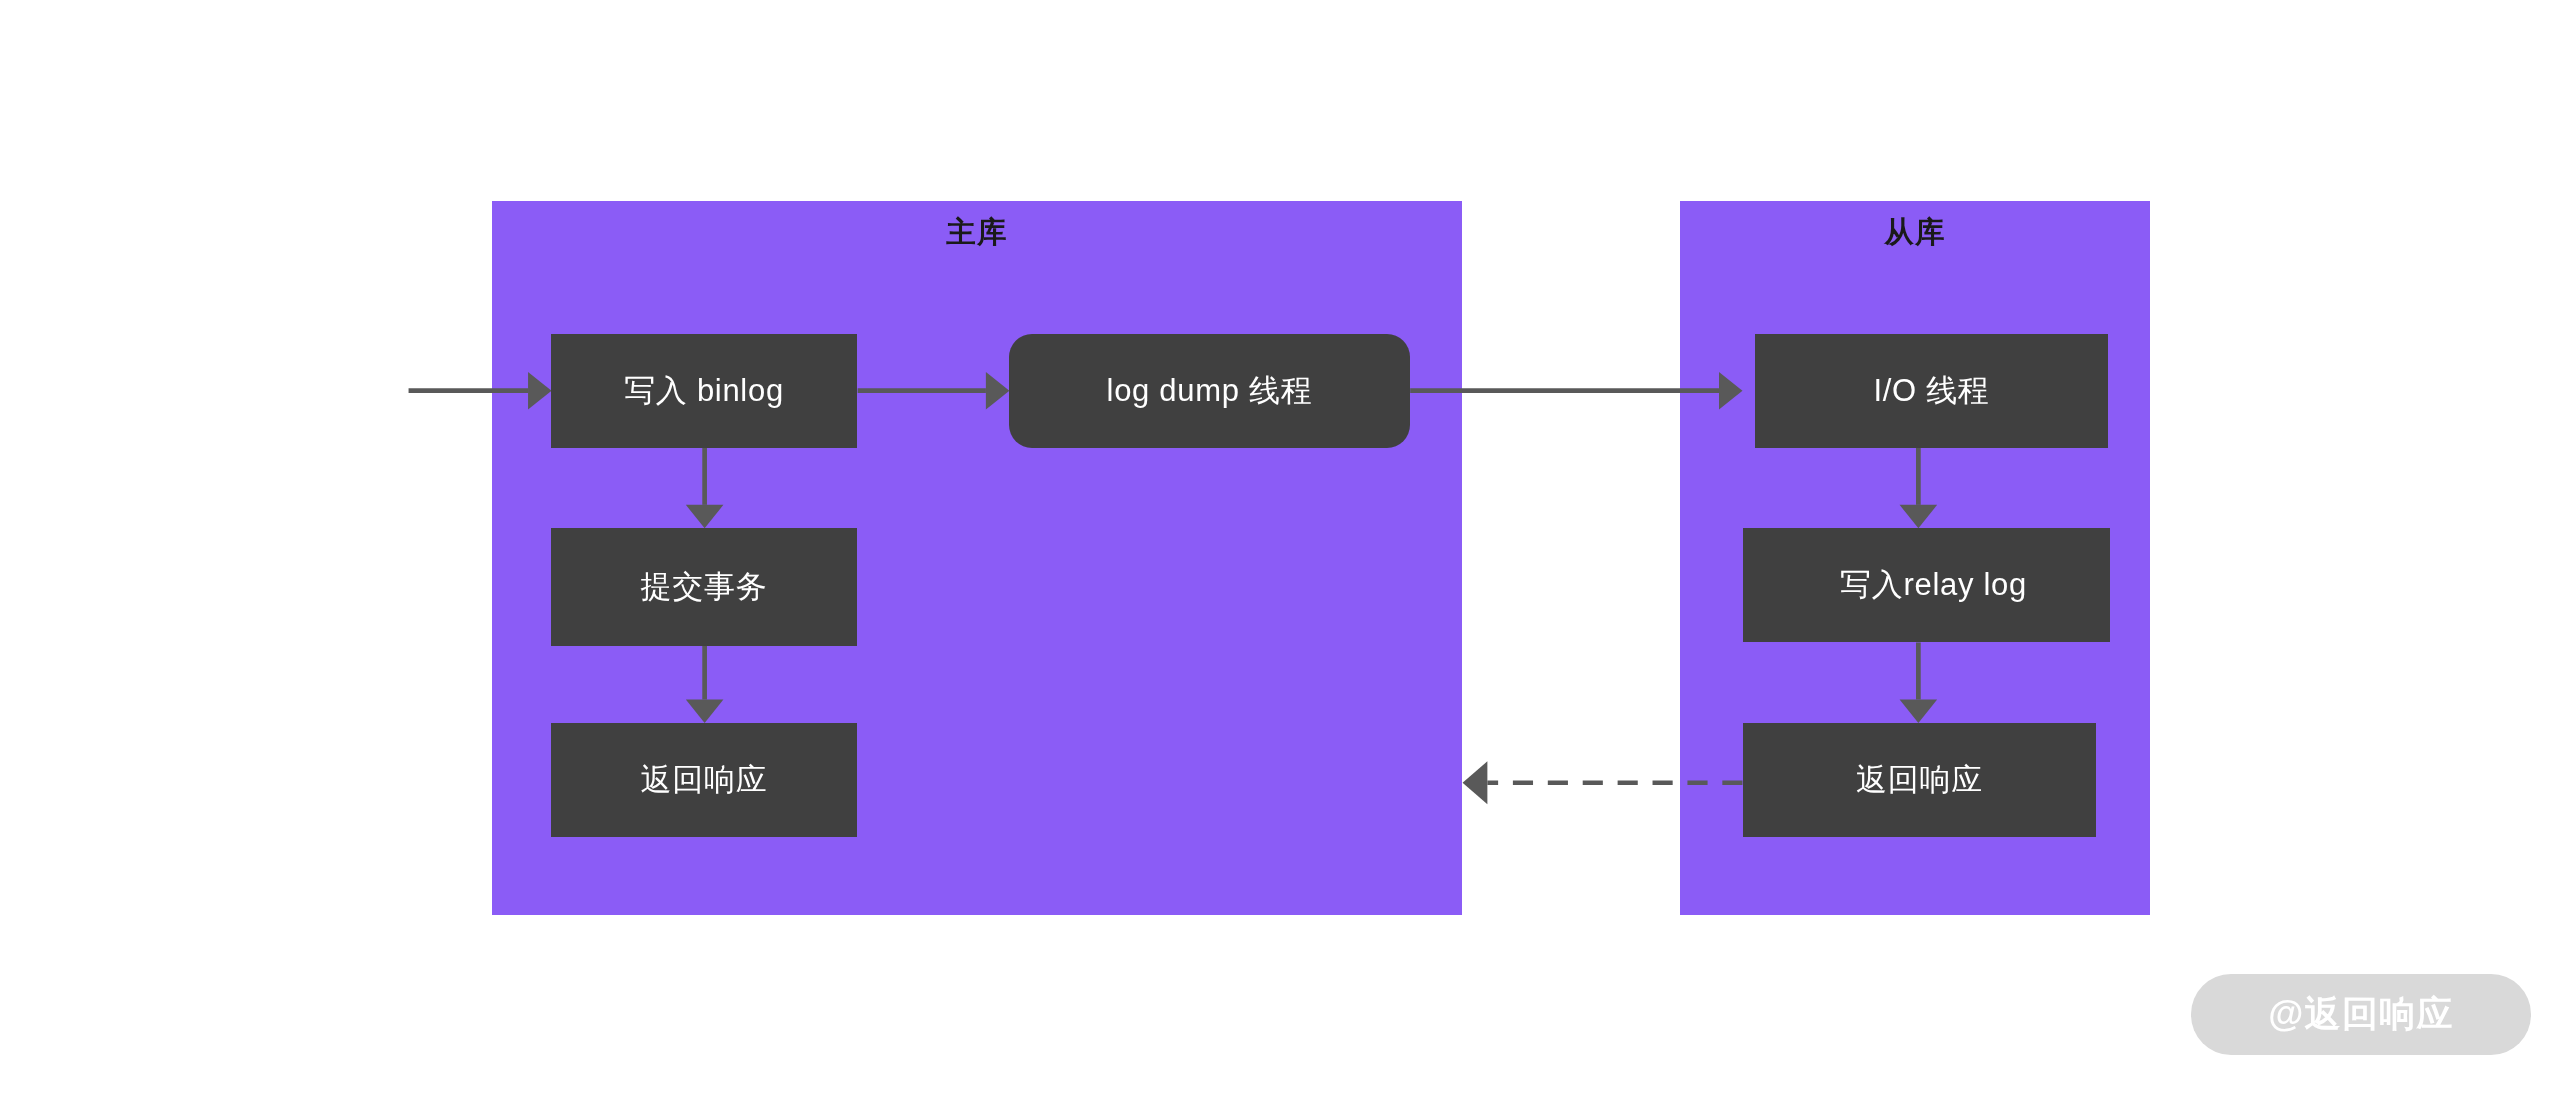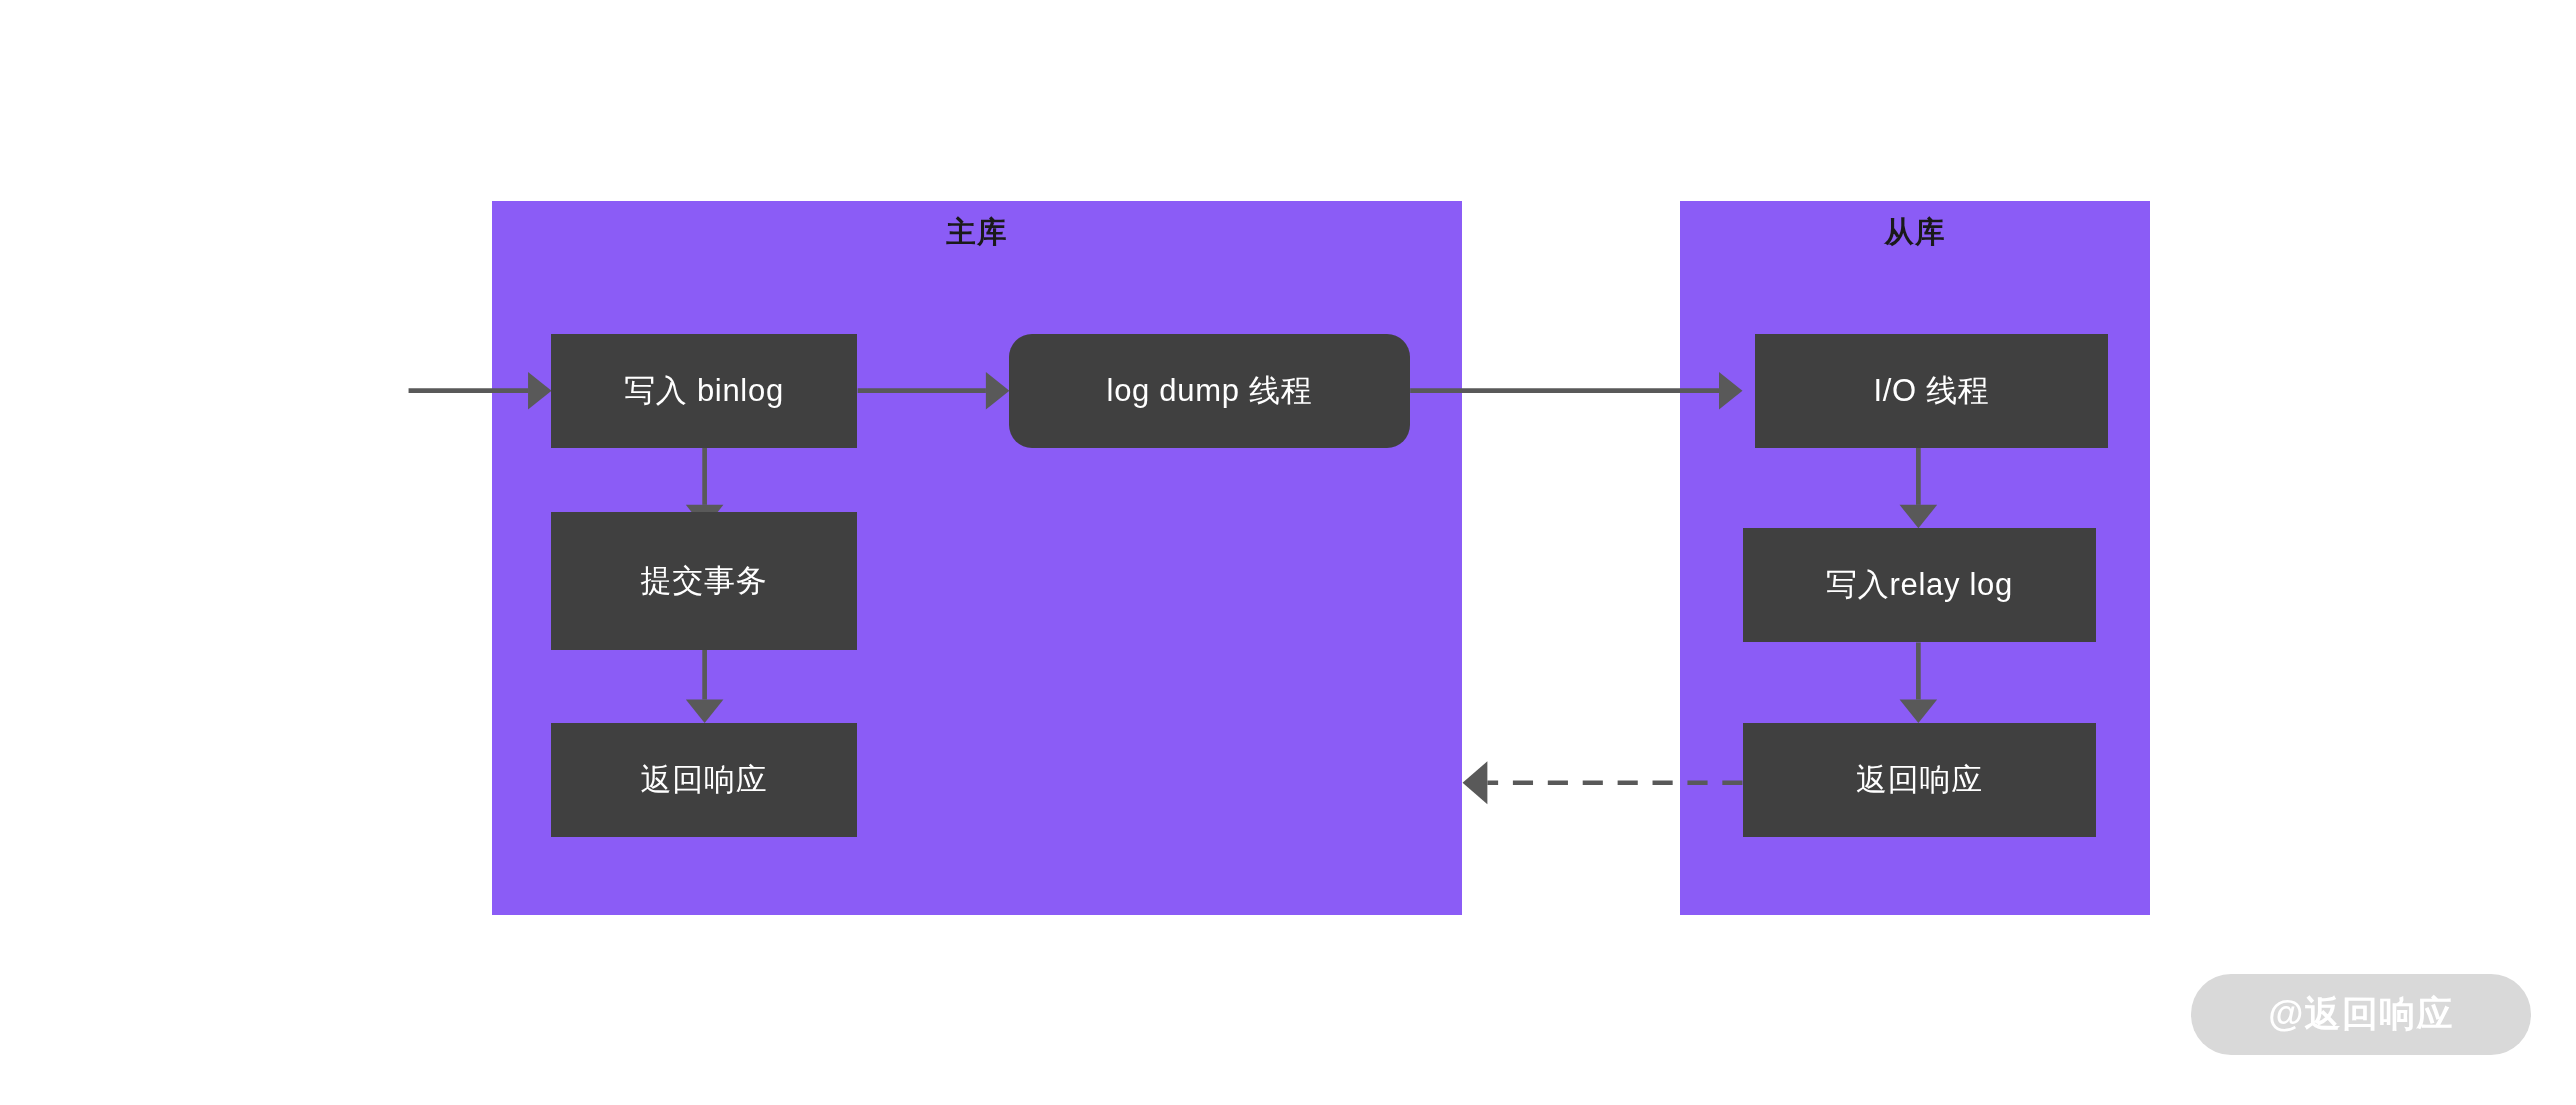--- a/index.html
+++ b/index.html
@@ -58,27 +58,27 @@
     align-items: center;
     justify-content: center;
     font-size: 31px;
     font-weight: 400;
     letter-spacing: 0.7px;
     white-space: nowrap;
   }
 
   
   #node-write-binlog   { left: 551px;  top: 334px;  width: 306px; height: 114px; }
-  #node-commit-tx      { left: 551px;  top: 512px;  width: 306px; height: 138px; }
+  #node-commit-tx      { left: 551px;  top: 528px;  width: 306px; height: 118px; }
   #node-master-resp    { left: 551px;  top: 723px; width: 306px; height: 114px; }
   #node-log-dump       { left: 1009px; top: 334px;  width: 401px; height: 114px; border-radius: 23px; }
 
   
   #node-io-thread      { left: 1743px; top: 334px;  width: 353px; height: 114px; margin-left: 12px; }
-  #node-relay-log      { left: 1743px; top: 528px;  width: 353px; height: 114px; }
+  #node-relay-log      { left: 1743px; top: 528px;  width: 353px; height: 114px; padding-left: 14px; }
   #node-slave-resp     { left: 1743px; top: 723px; width: 353px; height: 114px; }
 
   
   #connectors {
     position: absolute;
     left: 0;
     top: 0;
     width: 2576px;
     height: 1105px;
     pointer-events: none;

